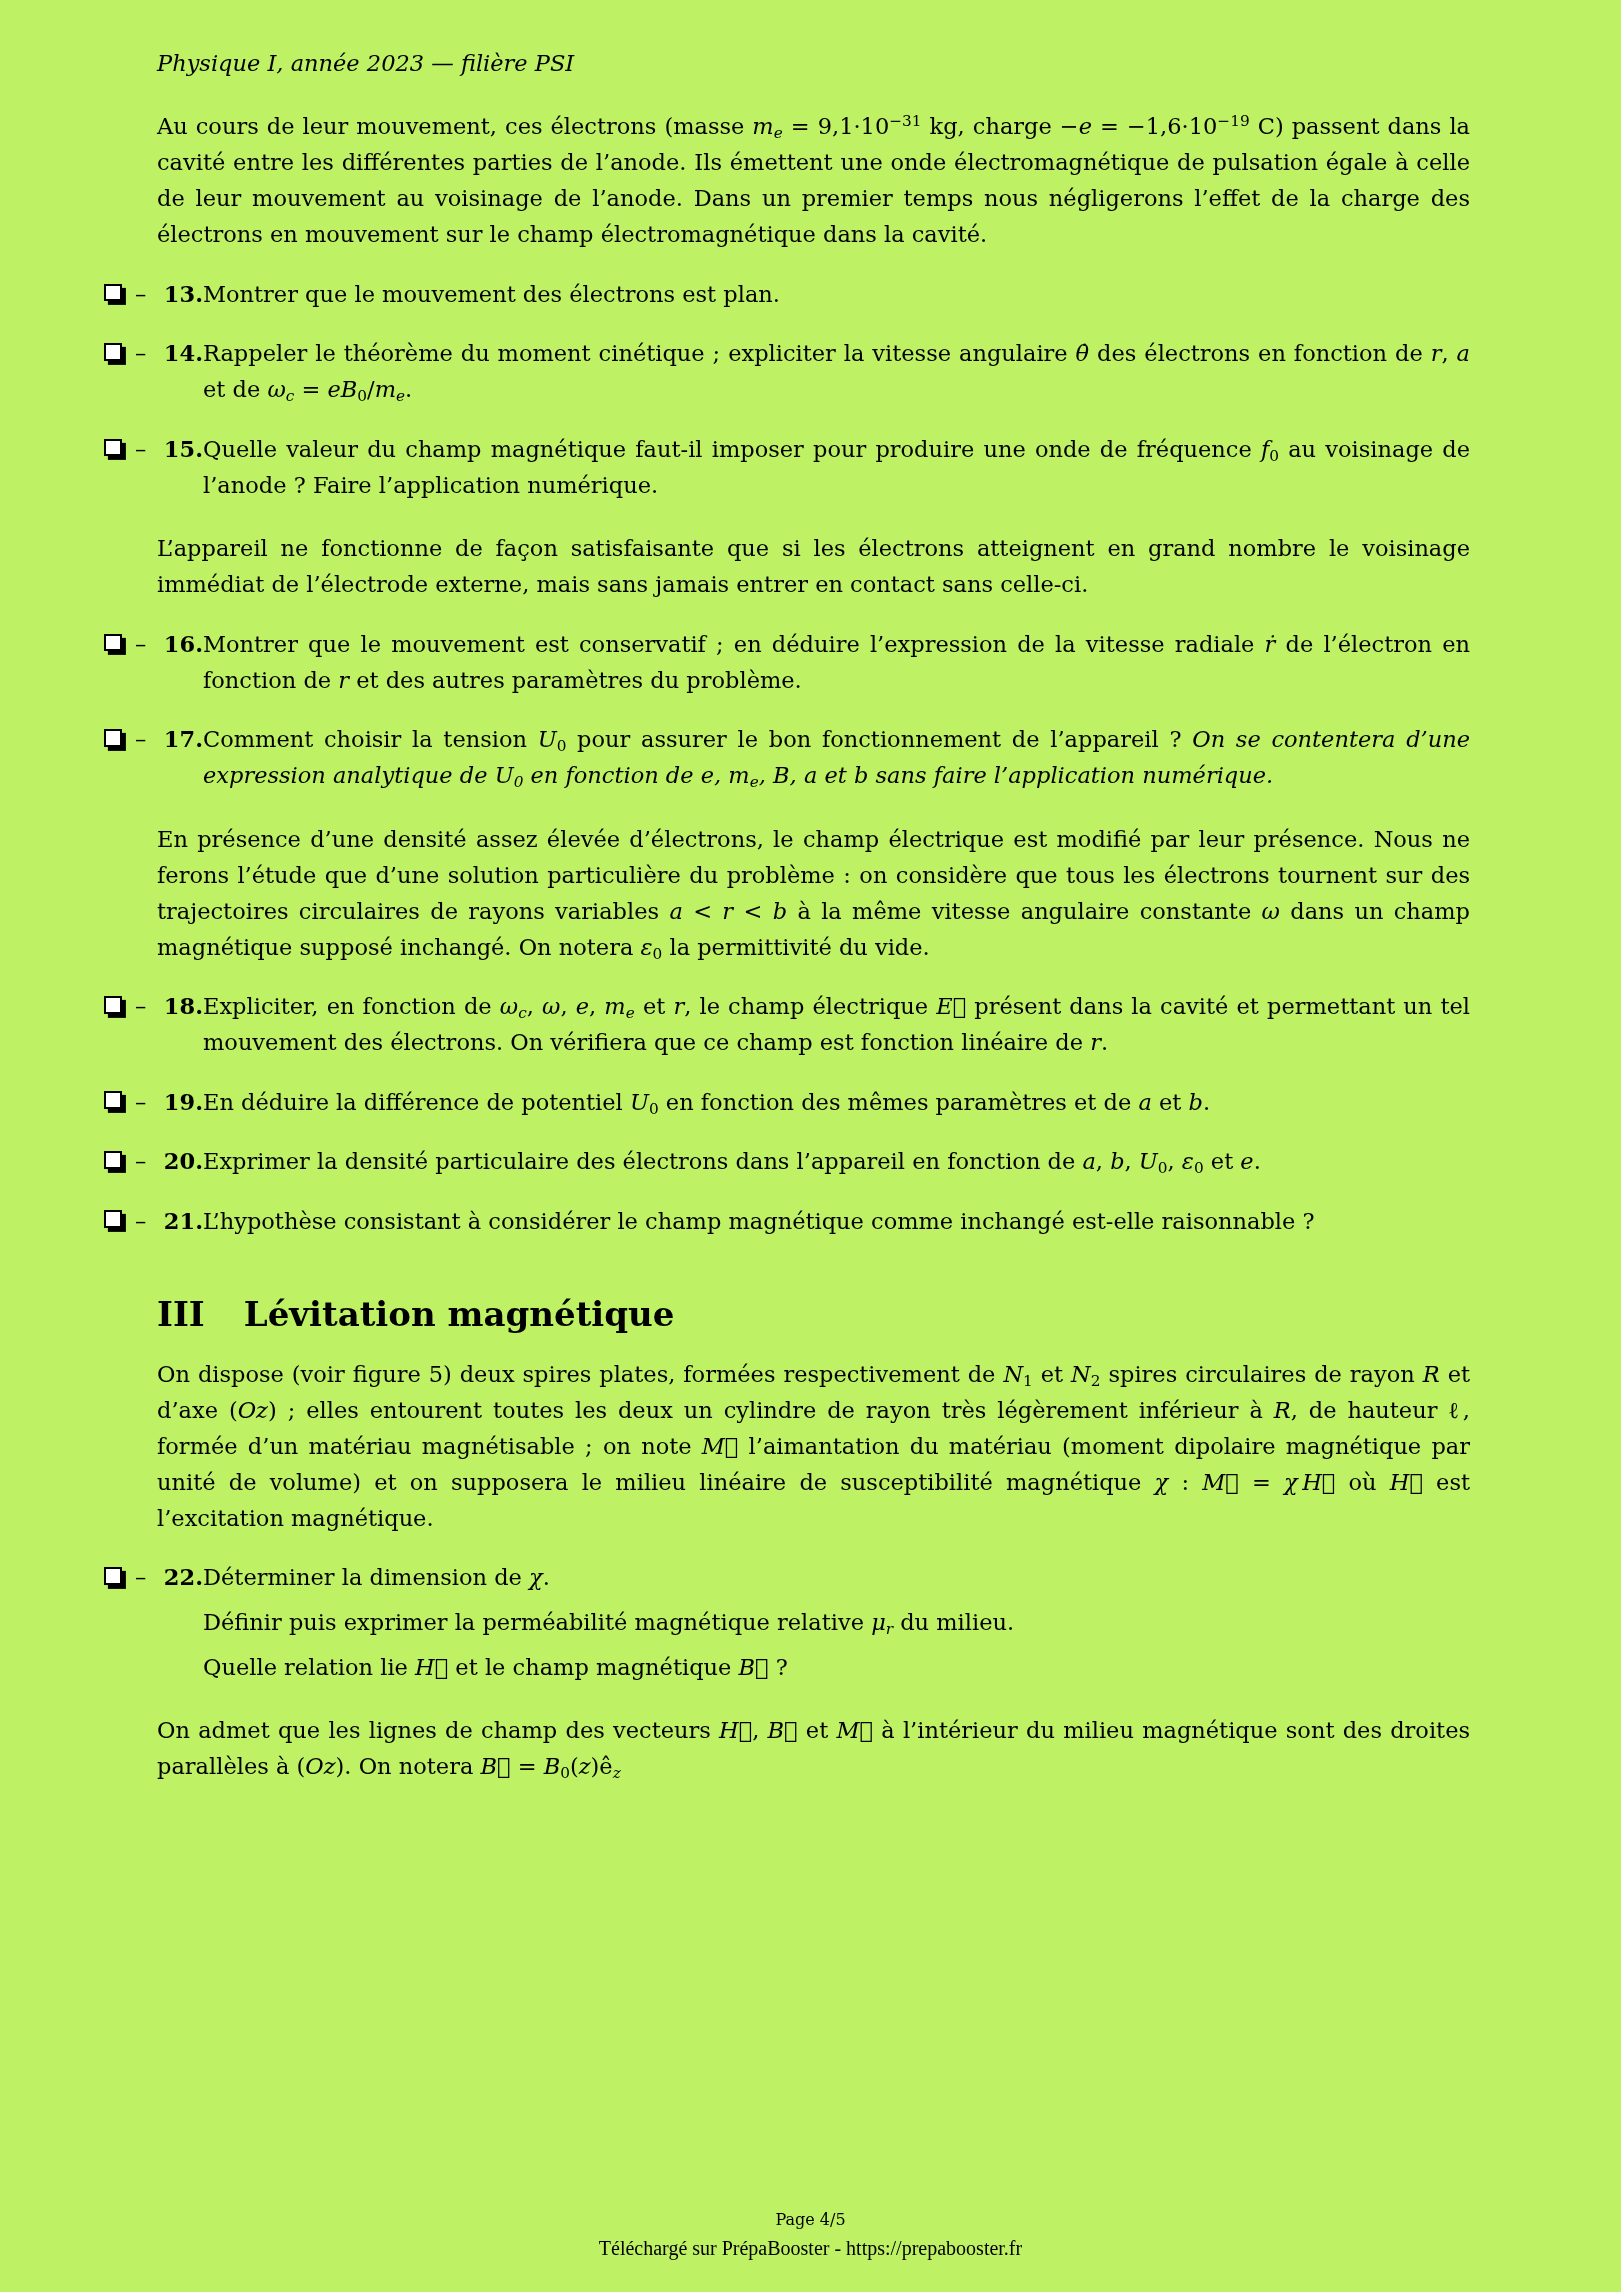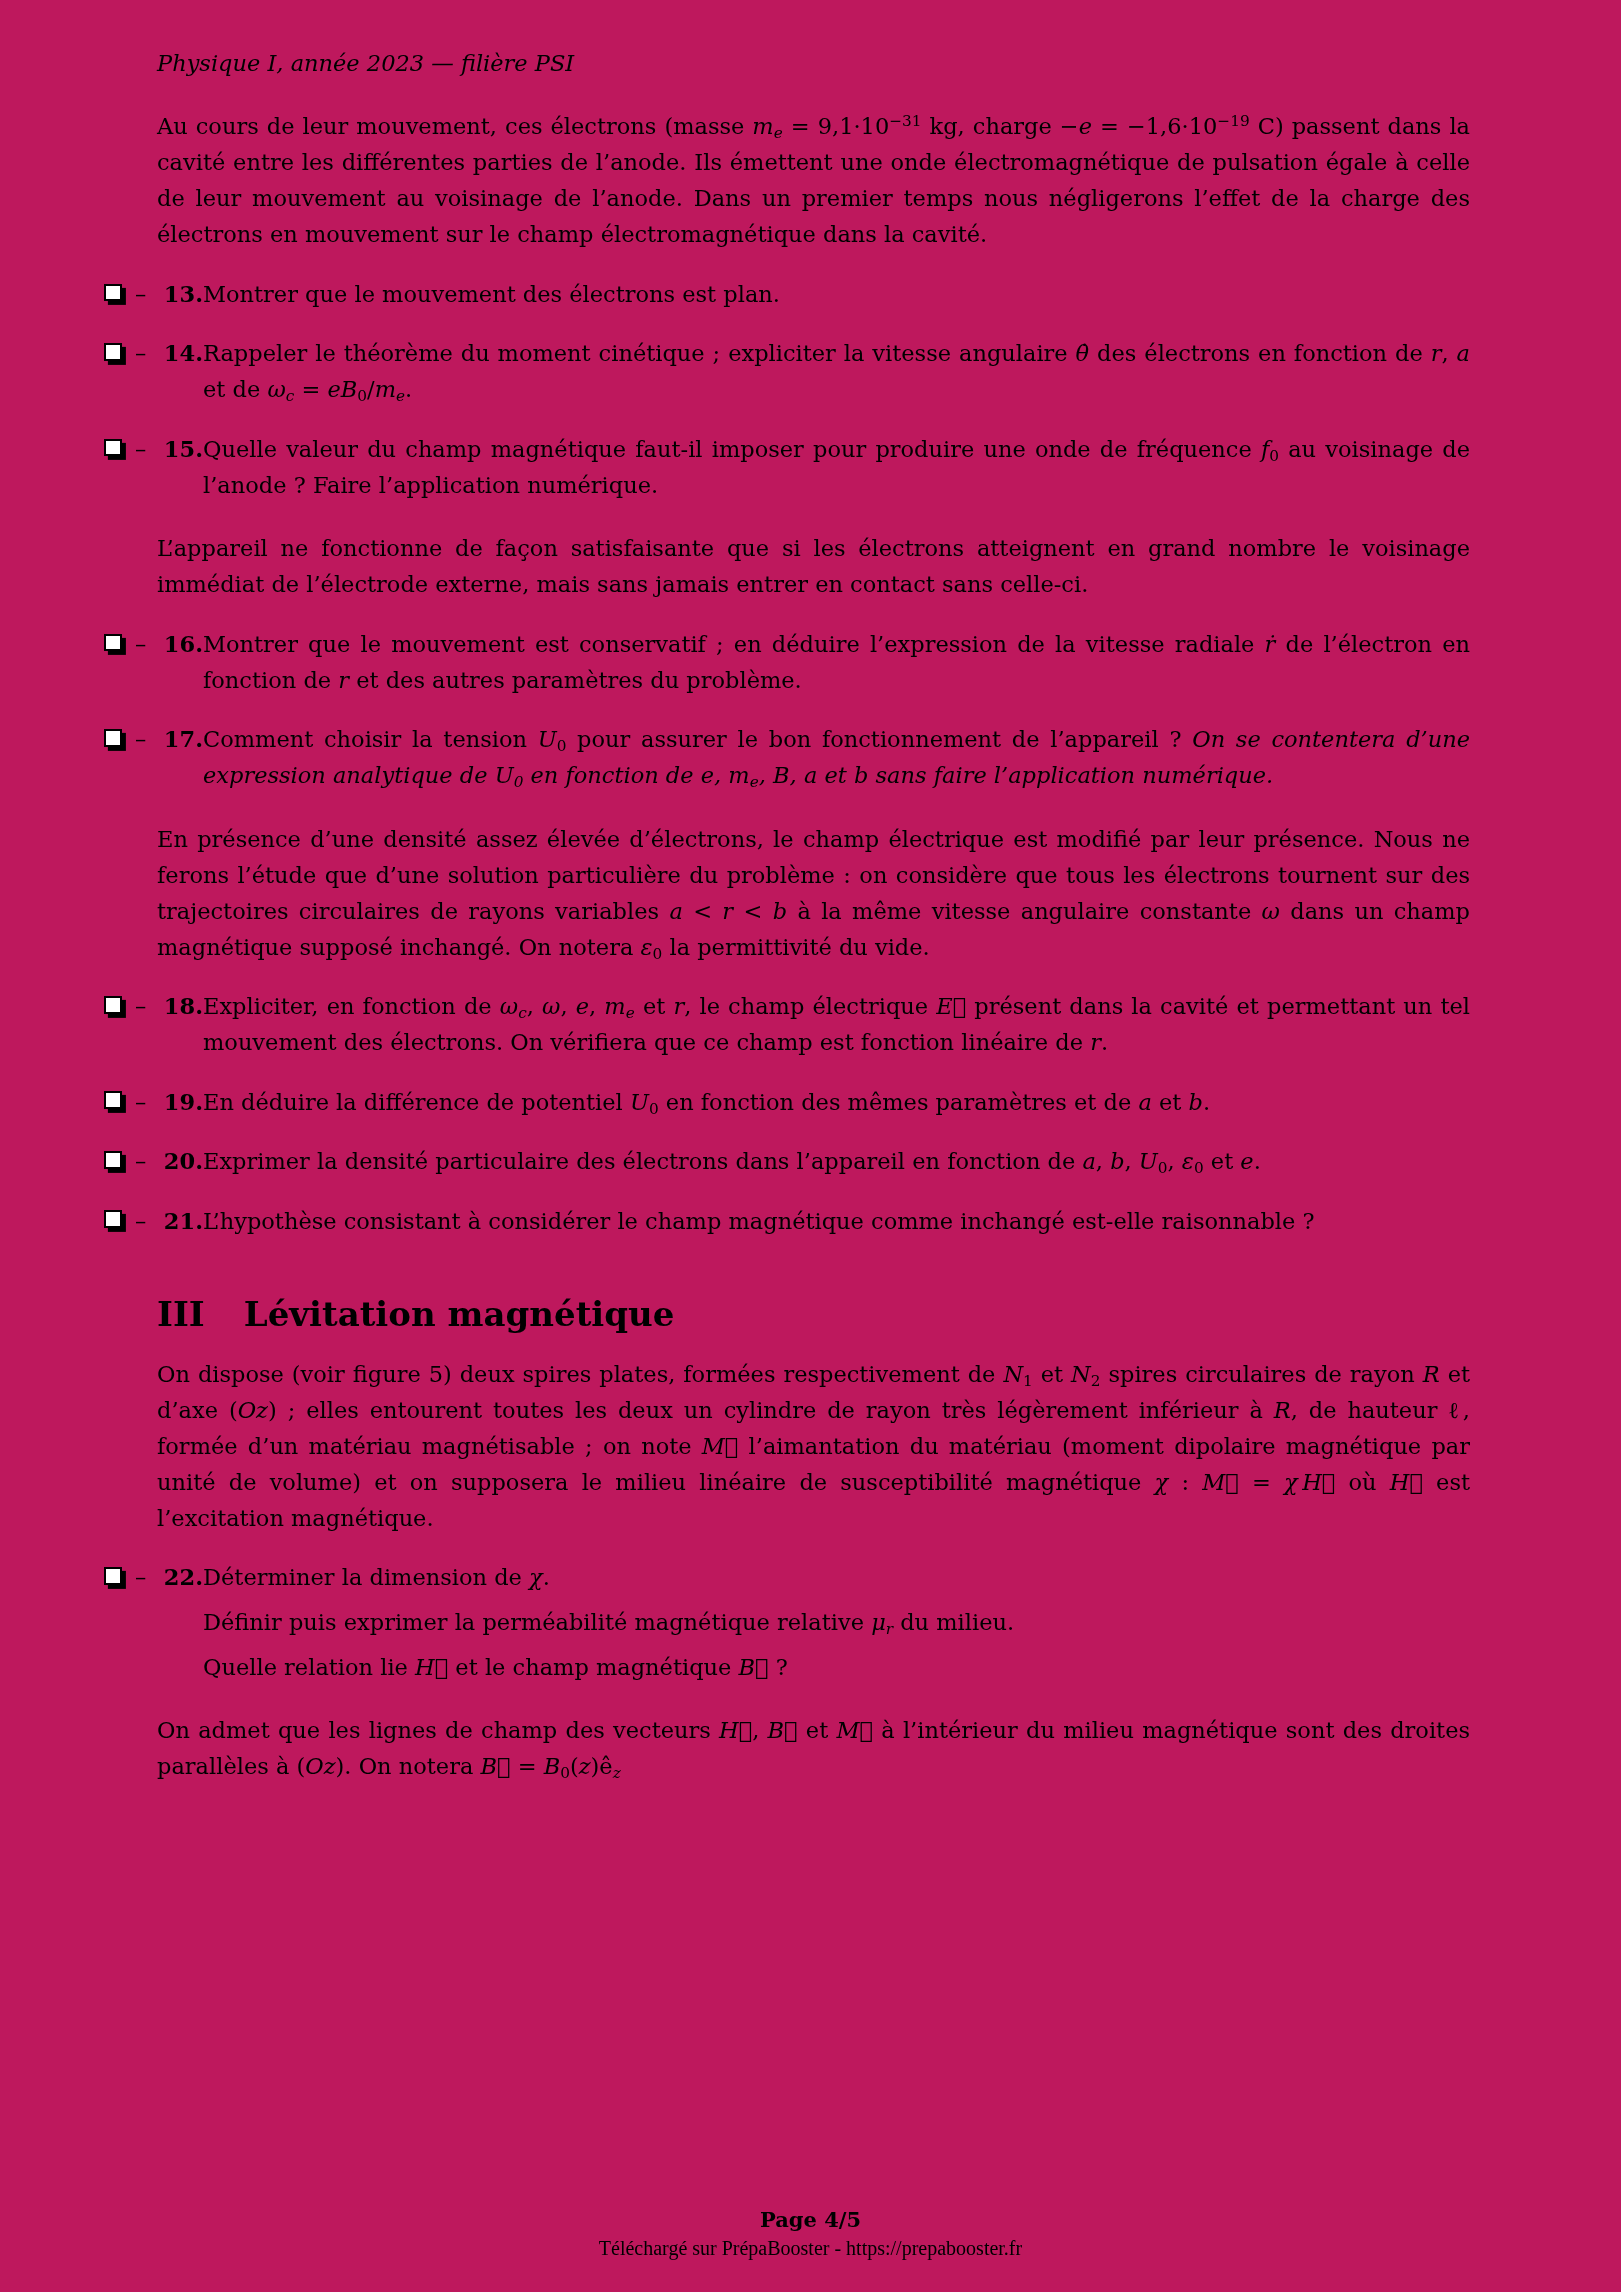--- a/index.html
+++ b/index.html
@@ -4,21 +4,21 @@
 <style>
   html, body {
     margin: 0;
     padding: 0;
     background: #ffffff;
   }
   .page {
     position: relative;
     width: 1621px;
     height: 2293px;
-    background: #be185d;
+    background: #bef264;
     color: #000000;
     font-family: "DejaVu Serif", "Liberation Serif", serif;
     font-size: 22.5px;
     line-height: 36px;
     overflow: hidden;
     box-sizing: border-box;
     padding: 45px 151px 0 157px;
   }
   .doc-header {
     font-style: italic;
@@ -87,22 +87,22 @@
   sub { vertical-align: -0.25em; }
   sup { vertical-align: 0.55em; }
   .footer {
     position: absolute;
     left: 0;
     right: 0;
     bottom: 29px;
     text-align: center;
   }
   .footer-page {
-    font-weight: bold;
-    font-size: 21px;
+    font-weight: normal;
+    font-size: 16px;
     line-height: 27.4px;
   }
   .footer-credit {
     font-family: Liberation Serif, serif;
     font-size: 20px;
     line-height: 31px;
     color: #000000;
     text-decoration: none;
     display: block;
     text-align: center;

